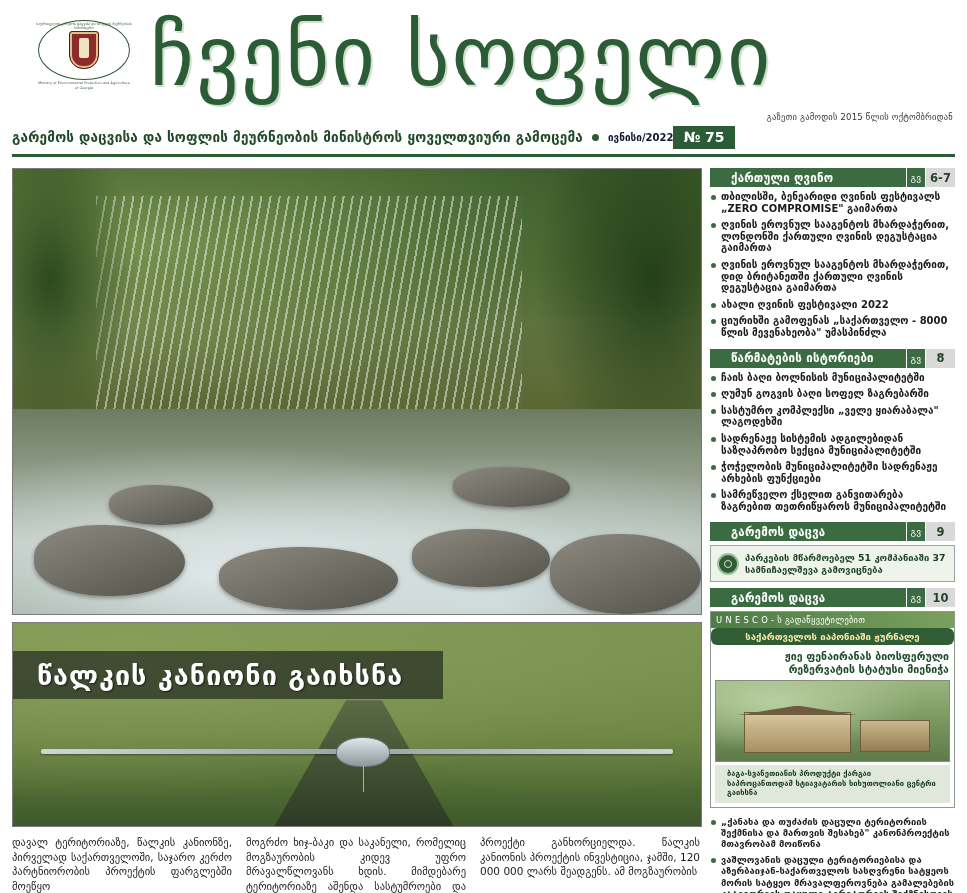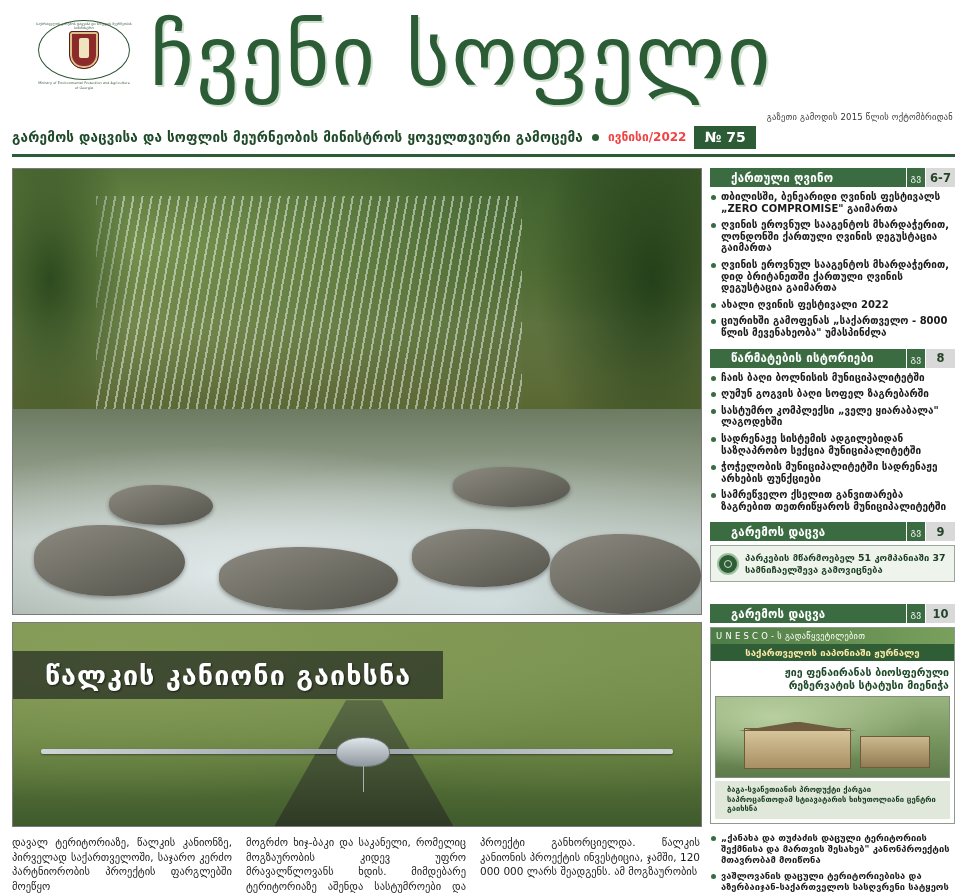--- a/index.html
+++ b/index.html
@@ -107,25 +107,24 @@
     color: #1f4a29;
     letter-spacing: 0.2px;
     white-space: nowrap;
   }
   .sub-dot {
     width: 7px; height: 7px; border-radius: 50%;
     background: #2b5c35; margin: 0 9px;
     flex: none;
   }
   .sub-date {
-    font-size: 12px; font-weight: bold; color: #ef4444;
+    font-size: 10px; font-weight: bold; color: #0f172a;
     white-space: nowrap;
   }
   .issue-box {
-    margin-left: 8px;
     background: #2b5c35;
     color: #fff;
     font-size: 14px;
     font-weight: bold;
     padding: 3px 10px 4px;
     white-space: nowrap;
   }
 
   .hrule {
     height: 3px; background: #2b5c35; margin: 2px 12px 0;
@@ -252,21 +251,21 @@
     left: 0; top: 28px;
     width: 430px; height: 48px;
     background: rgba(38,44,35,0.72);
     display: flex; align-items: center;
   }
   .banner .banner-text {
     color: #fff;
     font-size: 27px;
     font-weight: bold;
     letter-spacing: 1px;
-    padding-left: 32px;
+    padding-left: 24px;
     text-shadow: 1px 1px 2px rgba(0,0,0,.6);
   }
 
   
   .cols {
     margin-top: 8px;
     display: flex;
     gap: 14px;
     width: 690px;
   }
@@ -334,21 +333,21 @@
     width: 5px; height: 5px;
     border-radius: 50%;
     background: #3a6b41;
   }
 
   .promo-box {
     border: 1px solid #9aa99c;
     background: #eef3ec;
     padding: 6px 6px 6px 34px;
     position: relative;
-    margin-bottom: 22px;
+    margin-bottom: 6px;
     min-height: 34px;
   }
   .promo-box .seal {
     position: absolute;
     left: 6px; top: 7px;
     width: 22px; height: 22px;
     border-radius: 50%;
     background: #2f5e36;
     border: 2px solid #9ec29f;
   }
@@ -377,20 +376,21 @@
     padding: 3px 5px;
     letter-spacing: .3px;
   }
   .unesco-sub {
     background: #2f5e36;
     color: #ffe9a8;
     font-size: 9.6px;
     font-weight: bold;
     padding: 3px 5px;
     text-align: center;
+    border-radius: 6px;
   }
   .unesco-head {
     color: #1f4a29;
     font-size: 10.6px;
     font-weight: bold;
     line-height: 13px;
     padding: 5px 5px 4px;
     text-align: right;
   }
   .unesco-photo {

